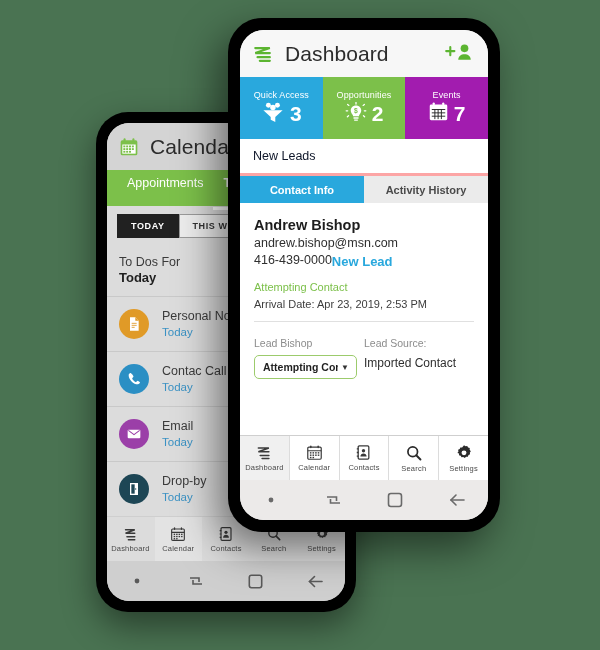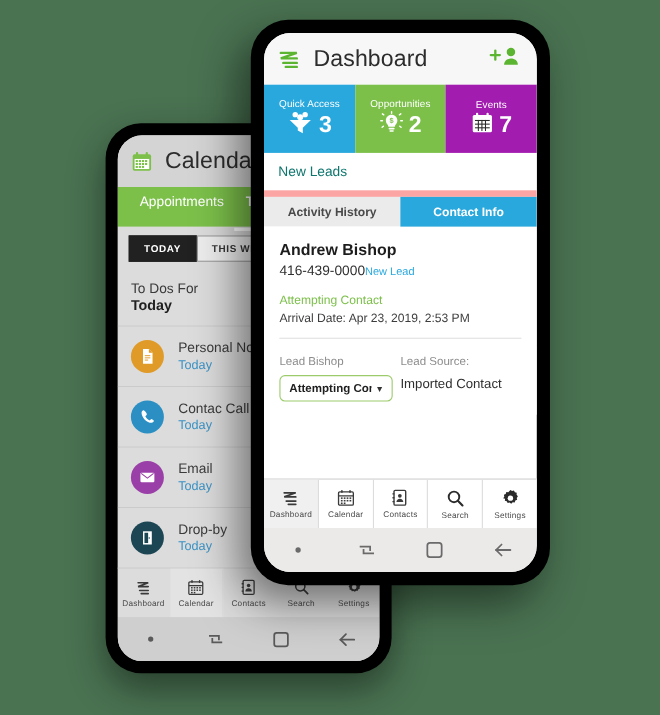--- a/index.html
+++ b/index.html
@@ -64,31 +64,31 @@
 
   
   .fp-appbar{background:#f7f7f7;justify-content:space-between;}
   .fp-appbar .lft{display:flex;align-items:center;}
   .tiles{display:flex;height:62px;justify-content:flex-end;}
   .tile{flex:1;display:flex;flex-direction:column;align-items:center;justify-content:center;}
   .tile .cap{font-size:9px;color:#fff;margin-bottom:1px;letter-spacing:.1px;}
   .tile .row{display:flex;align-items:center;}
   .tile .num{font-size:21px;color:#fff;font-weight:bold;margin-left:5px;line-height:21px;}
   .newleads{height:34px;display:flex;align-items:center;padding:0 13px;
-     background:#fff;font-size:12.5px;color:#0f766e;border-bottom:6px solid #fca5a5;}
+     background:#fff;font-size:12.5px;color:#0f172a;border-bottom:3px solid #fca5a5;}
   .sectabs{display:flex;height:27px;background:#ebebeb;}
   .sectabs .st{flex:1;display:flex;align-items:center;justify-content:center;
      font-size:11px;color:#4a4a4a;font-weight:bold;}
   .sectabs .st.on{background:#29a8dd;color:#fff;}
   .card{padding:12px 14px 6px;background:#fff;}
   .card .nm{font-size:14.5px;font-weight:bold;color:#1d1d1d;line-height:20px;}
   .card .em{font-size:12.5px;color:#2f2f2f;line-height:17px;}
   .phline{display:flex;align-items:flex-start;justify-content:flex-start;}
   .card .ph{font-size:12.5px;color:#2f2f2f;line-height:17px;}
-  .card .nl{font-size:10px;color:#29a8dd;line-height:19px;}
+  .card .nl{font-size:13px;color:#29a8dd;line-height:19px;font-weight:bold;}
   .card .stat{font-size:11px;color:#7cc04a;line-height:17px;margin-top:8px;}
   .card .arr{font-size:11px;color:#3d3d3d;line-height:17px;}
   .sep{height:1px;background:#e0e0e0;margin:8px 0 0;}
   .lead{display:flex;background:#fff;padding:8px 14px 12px;}
   .lead .col{flex:1;}
   .lead .lbl{font-size:10.5px;color:#8c8c8c;line-height:15px;margin-bottom:4px;}
   .lead .src{font-size:12px;color:#2f2f2f;line-height:16px;}
   .sel{display:flex;align-items:center;justify-content:space-between;
      border:1.5px solid #9ccb6c;border-radius:5px;background:#fff;
      padding:5px 7px 5px 8px;width:103px;box-sizing:border-box;}
@@ -392,26 +392,27 @@
                 </svg>
             </span>
             <span class="num">7</span>
           </span>
         </div>
       </div>
 
       <div class="newleads">New Leads</div>
 
       <div class="sectabs">
+        <div class="st on">Contact Info</div>
         <div class="st">Activity History</div>
-        <div class="st on">Contact Info</div>
       </div>
 
       <div class="card">
         <div class="nm">Andrew Bishop</div>
+        <div class="em">andrew.bishop@msn.com</div>
         <div class="phline">
           <span class="ph">416-439-0000</span>
           <span class="nl">New Lead</span>
         </div>
         <div class="stat">Attempting Contact</div>
         <div class="arr">Arrival Date: Apr 23, 2019, 2:53 PM</div>
         <div class="sep"></div>
       </div>
 
       <div class="lead">

